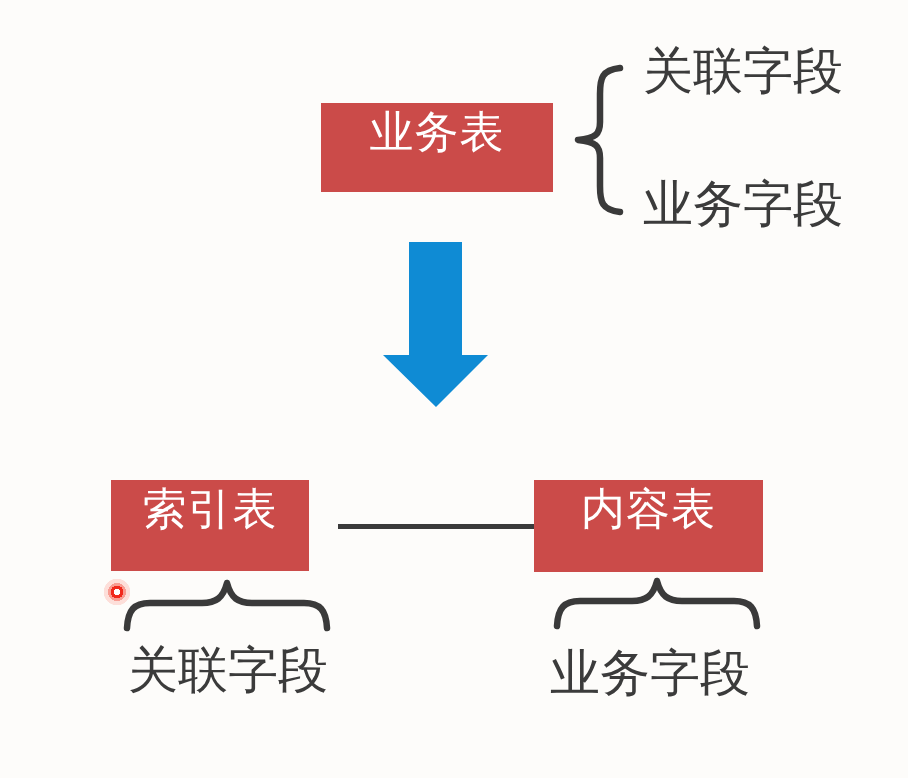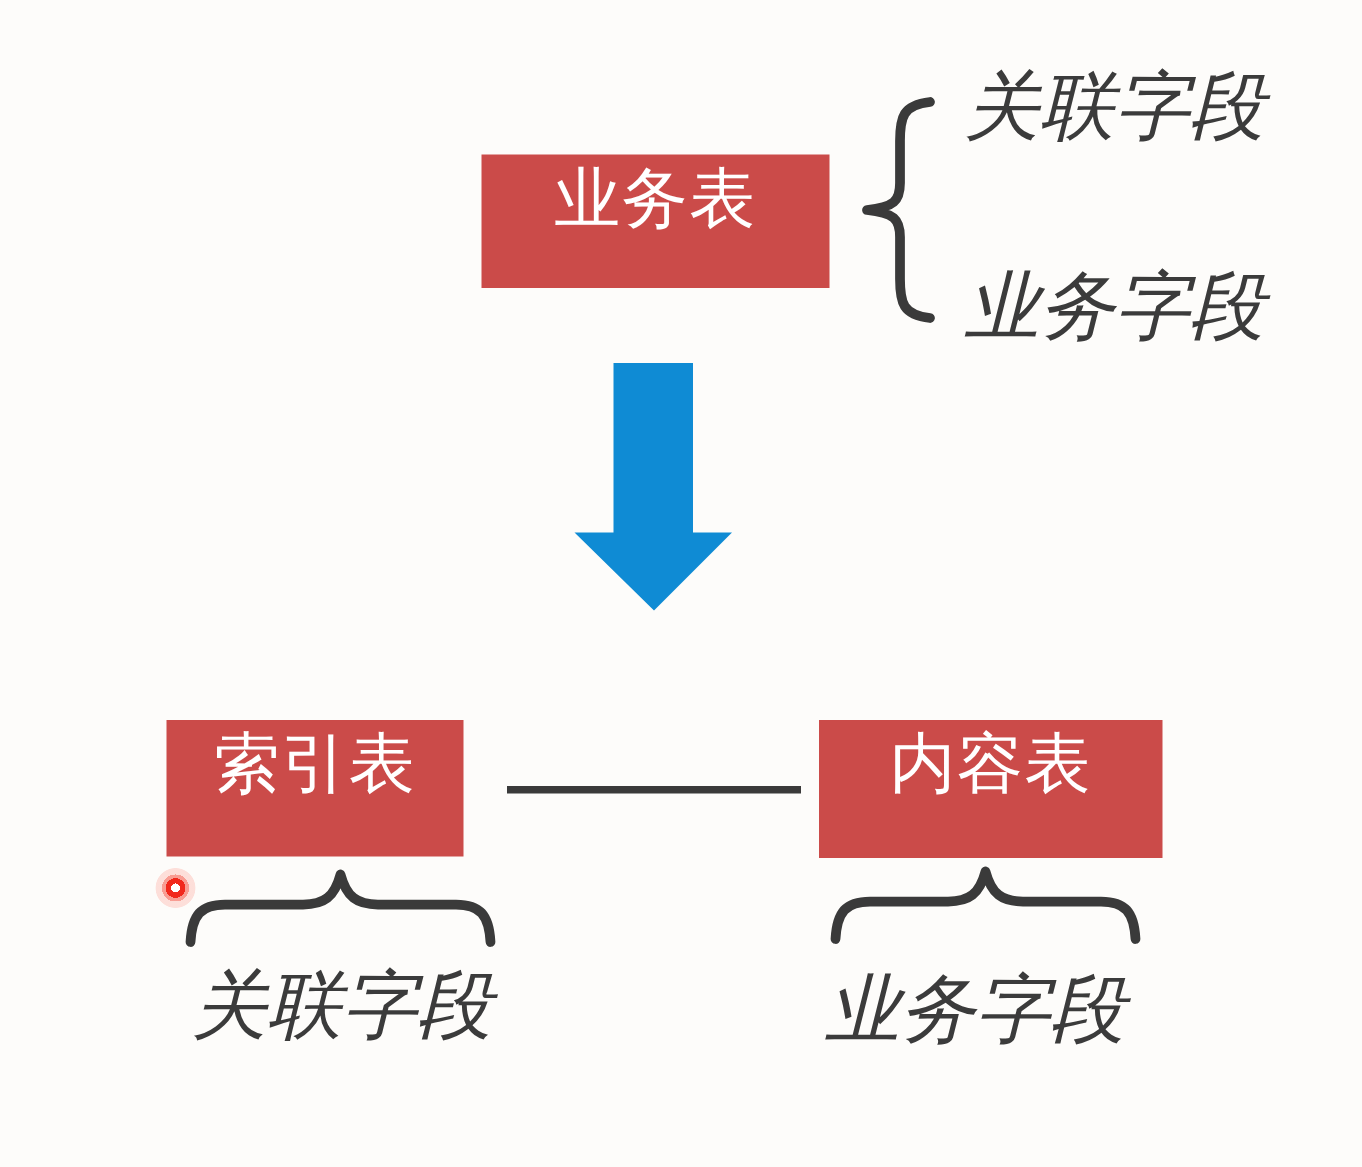--- a/index.html
+++ b/index.html
@@ -25,28 +25,27 @@
   .red-box{
     position:absolute;
     background:var(--box-red);
     color:var(--box-text);
     display:flex;justify-content:center;
     font-size:44px;
     letter-spacing:1px;
   }
   .box-top{left:321px;top:103px;width:232px;height:89px;}
   .box-left{left:111px;top:480px;width:198px;height:91px;}
-  .box-right{left:546px;top:480px;width:229px;height:92px;}
+  .box-right{left:534px;top:480px;width:229px;height:92px;}
   .label{
     position:absolute;
     color:var(--text-dark);
     font-size:50px;
     line-height:1.08;
     white-space:nowrap;
-    font-style:italic;
   }
   .lbl-top-1{left:643px;top:44px;}
   .lbl-top-2{left:643px;top:177px;}
   .lbl-connector{left:370px;top:458px;width:122px;text-align:center;font-size:48px;}
   .lbl-bottom-left{left:128px;top:643px;}
   .lbl-bottom-right{left:550px;top:646px;}
   svg.shape{position:absolute;overflow:visible;}
   .svg-top-brace{left:570px;top:60px;}
   .svg-arrow{left:375px;top:238px;}
   .svg-underbrace-left{left:120px;top:576px;}

